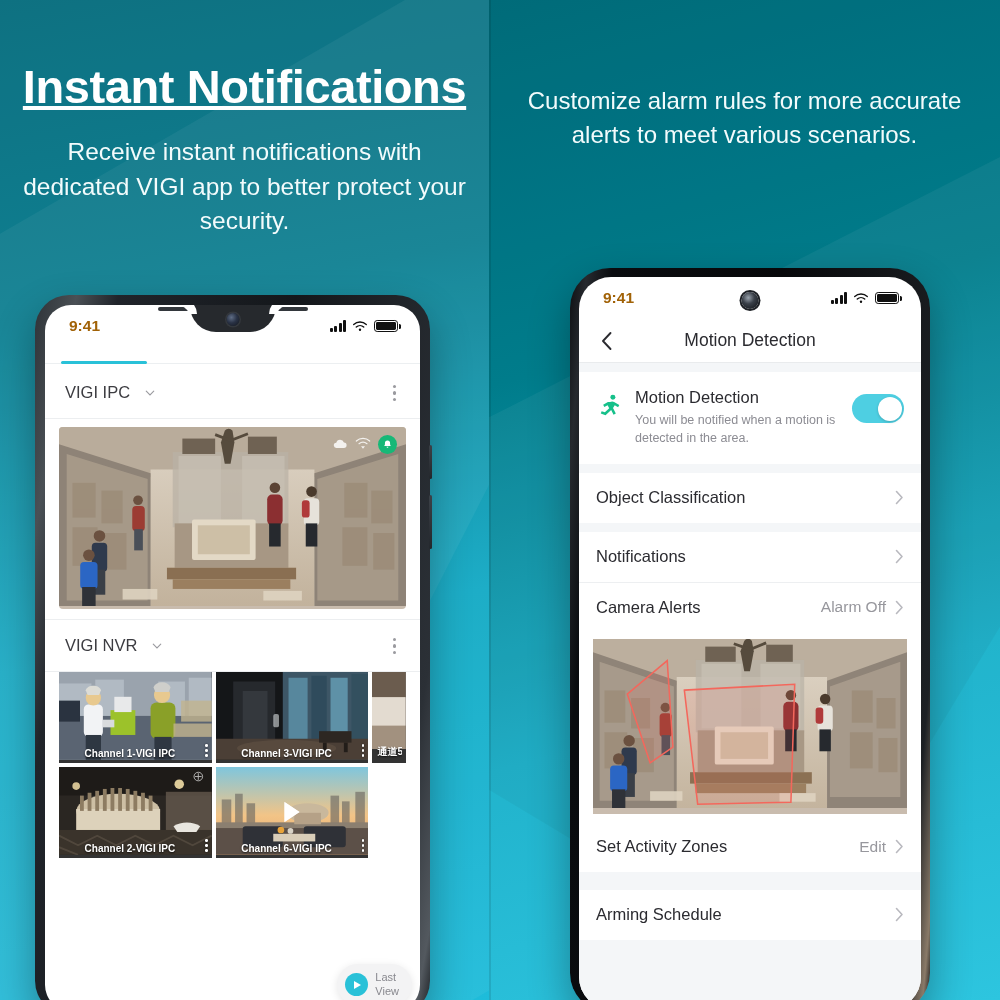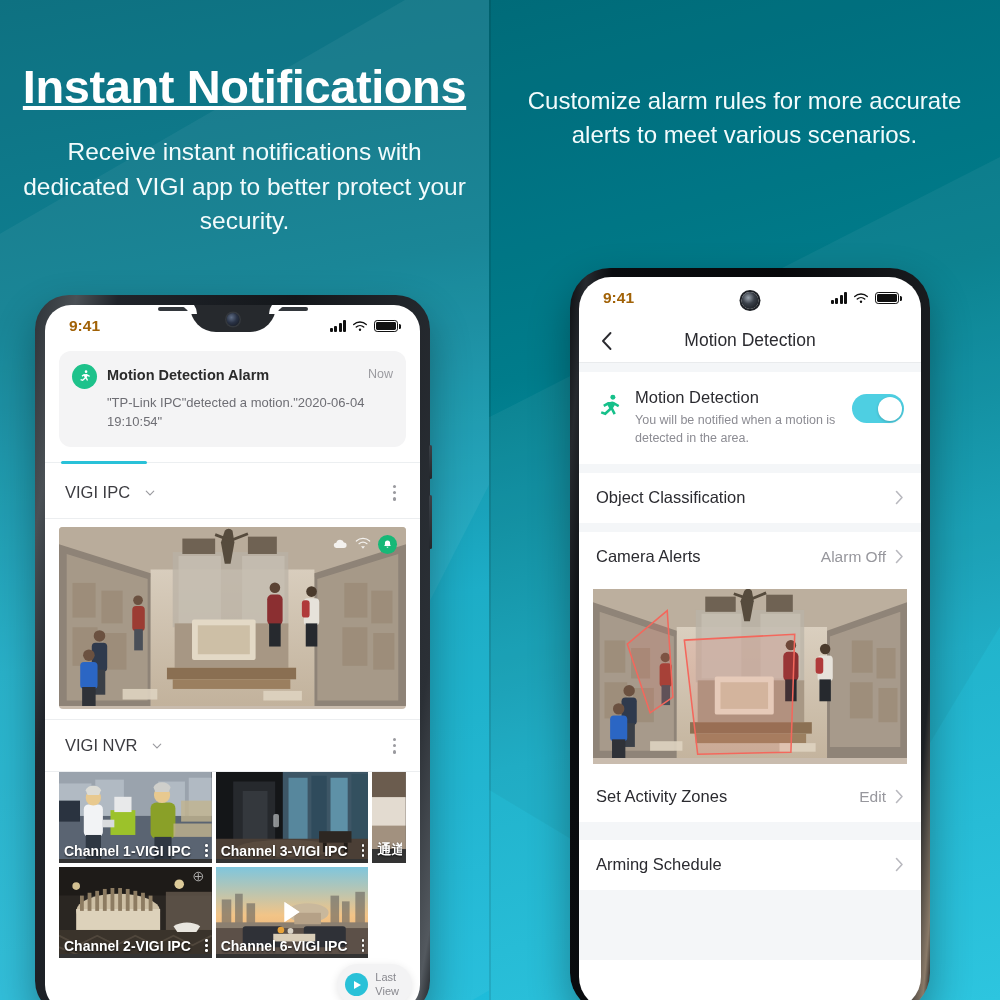--- a/index.html
+++ b/index.html
@@ -202,23 +202,23 @@
   }
   .bell-badge svg { width:11px; height:11px; }
 
   .nvr-grid {
     display:grid; grid-template-columns: 1fr 1fr 0.22fr; gap: 4px;
     padding: 0 14px 6px 14px;
   }
   .tile { position:relative; height:91px; overflow:hidden; background:#333; }
   .tile-label {
     position:absolute; left:5px; bottom:4px; right:16px;
-    color:#fff; font-size:14px; font-weight:700;
+    color:#fff; font-size:10px; font-weight:700;
     text-shadow: 0 1px 2px rgba(0,0,0,0.75);
-    white-space:nowrap; overflow:hidden;
+    white-space:nowrap; overflow:hidden;text-align:center;
   }
   .tile-kebab { position:absolute; right:4px; bottom:6px; display:flex; flex-direction:column; gap:2.4px; }
   .tile-kebab i { width:2.6px;height:2.6px;border-radius:50%;background:#fff; display:block;
     box-shadow:0 0 2px rgba(0,0,0,.6); }
   .tile-play {
     position:absolute; left:50%; top:50%; transform:translate(-50%,-50%);
     width:0;height:0;border-left:15px solid rgba(255,255,255,0.95);
     border-top:10px solid transparent;border-bottom:10px solid transparent;
   }
   .tile-ptz { position:absolute; right:6px; top:6px; width:12px;height:12px; opacity:.85; }
@@ -341,33 +341,20 @@
           <span class="battery">
               <i></i>
             </span>
         </span>
       </div>
       <div class="earpiece"></div>
       <div class="notch-drop">
         <span class="notch-cam"></span>
       </div>
 
-      <div class="notif-card">
-        <div class="notif-head">
-          <span class="notif-badge">
-            <svg viewBox="0 0 24 24" fill="#fff">
-              <circle cx="14.5" cy="4.2" r="2.1"></circle>
-              <path d="M11.2 8.1 7.4 10.3l1 2 2.6-1.4 1.3 2.6-3.5 3.3-2.7-.9-.7 2 3.9 1.4 4.6-4.3 2 3.9 1.9-1-2.3-4.6 1.4-2.3 2.8 1.6 1-1.8-4.3-2.5c-1-.6-2.3-.5-3.2 0z"></path>
-            </svg>
-          </span>
-          <span class="notif-title">Motion Detection Alarm</span>
-          <span class="notif-time">Now</span>
-        </div>
-        <div class="notif-body">"TP-Link IPC"detected a motion."2020-06-04 19:10:54"</div>
-      </div>
 
       <div class="tabbar">
         <div class="rule"></div>
         <div class="ind"></div>
       </div>
 
       <div class="group-row">
         <span class="group-left">
           <span class="group-name">VIGI IPC</span>
           <svg class="chev-dn" viewBox="0 0 16 16">
@@ -713,20 +700,29 @@
         <span class="lrow-right">
           <span class="lrow-value"></span>
           <svg class="chev-r" viewBox="0 0 9 15">
             <path d="M1.5 1.5 7 7.5l-5.5 6" stroke="#b9b9bf" stroke-width="1.6" fill="none" stroke-linecap="round" stroke-linejoin="round"></path>
           </svg>
         </span>
       </div>
 
       <div class="sec-gap"></div>
 
+      <div class="lrow">
+        <span class="lrow-label">Notifications</span>
+        <span class="lrow-right">
+          <span class="lrow-value"></span>
+          <svg class="chev-r" viewBox="0 0 9 15">
+            <path d="M1.5 1.5 7 7.5l-5.5 6" stroke="#b9b9bf" stroke-width="1.6" fill="none" stroke-linecap="round" stroke-linejoin="round"></path>
+          </svg>
+        </span>
+      </div>
 
       <div class="lrow">
         <span class="lrow-label">Camera Alerts</span>
         <span class="lrow-right">
           <span class="lrow-value">Alarm Off</span>
           <svg class="chev-r" viewBox="0 0 9 15">
             <path d="M1.5 1.5 7 7.5l-5.5 6" stroke="#b9b9bf" stroke-width="1.6" fill="none" stroke-linecap="round" stroke-linejoin="round"></path>
           </svg>
         </span>
       </div>

